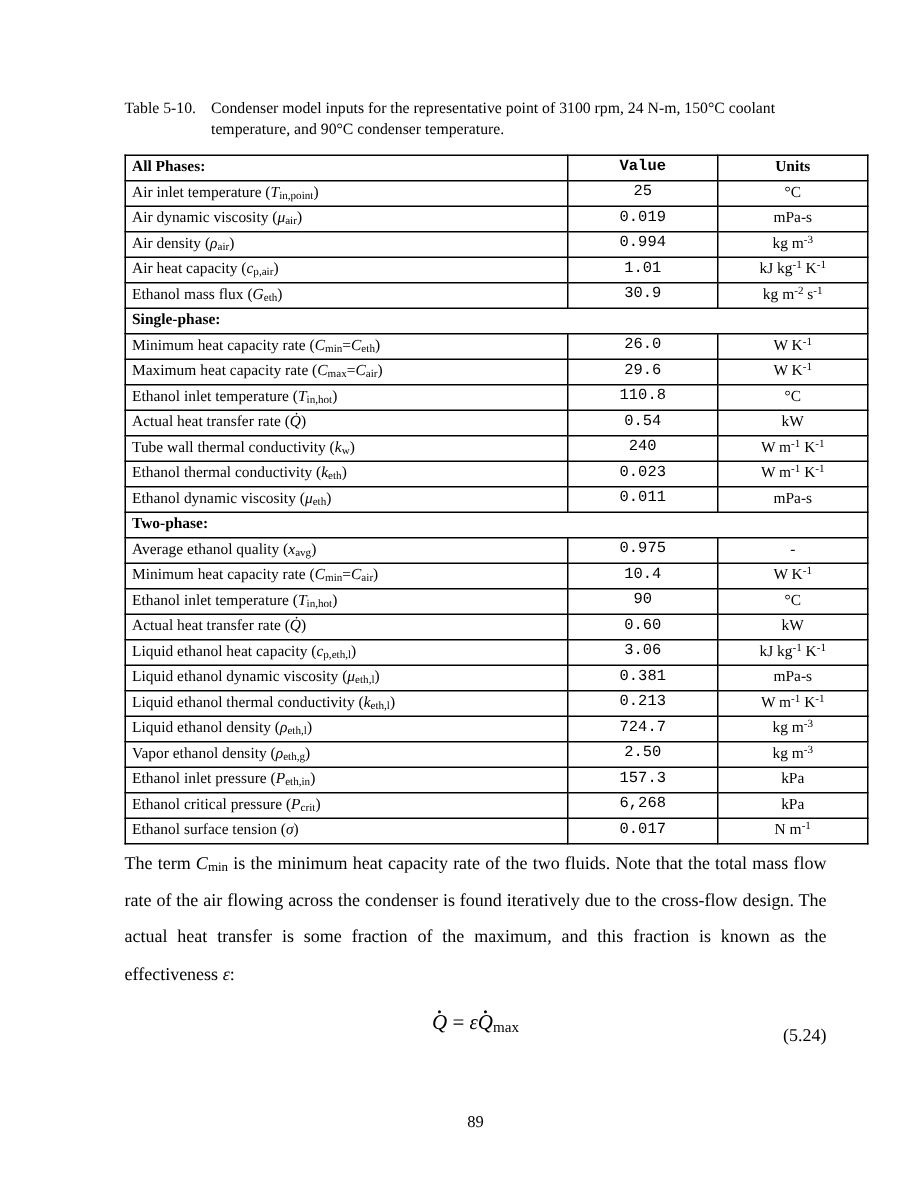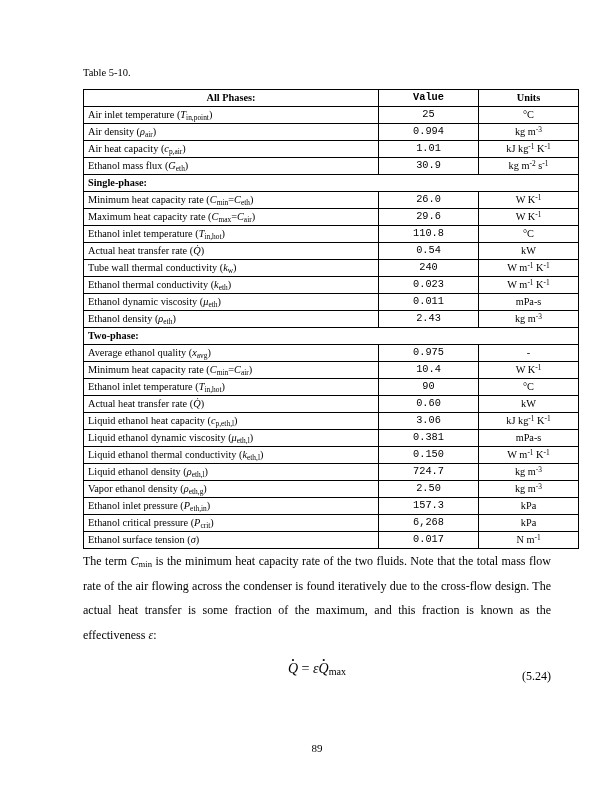--- a/index.html
+++ b/index.html
@@ -57,21 +57,21 @@
     font-weight: bold;
     text-align: center;
   }
   .col-label { width: 286px; text-align: left; }
   .col-value { width: 91px; text-align: center; font-family: Liberation Mono, monospace; }
   .col-units { width: 91px; text-align: center; }
   .section-row td {
     font-weight: bold;
     text-align: left;
   }
-  .hdr-row th:first-child { text-align: center; }
+  .hdr-row th:first-child { text-align: left; }
   sub {
     font-size: 0.72em;
     vertical-align: -0.22em;
     line-height: 0;
   }
   sup {
     font-size: 0.72em;
     vertical-align: 0.42em;
     line-height: 0;
   }
@@ -123,37 +123,43 @@
   }
 </style>
 </head>
 <body>
 
 <div class="page">
   <div class="content">
 
     <div class="caption">
       <span class="cap-label">Table 5-10.</span>
+      <span class="cap-text">Condenser model inputs for the representative point of 3100 rpm, 24 N-m, 150°C coolant temperature, and 90°C condenser temperature.</span>
     </div>
 
     <table class="inputs">
       <thead>
         <tr class="hdr-row">
           <th class="col-label">All Phases:</th>
           <th class="col-value">Value</th>
           <th class="col-units">Units</th>
         </tr>
       </thead>
       <tbody id="table-body">
           <tr>
             <td class="col-label">Air inlet temperature (<i>T</i><sub>in,point</sub>)</td>
             <td class="col-value">25</td>
             <td class="col-units">°C</td>
           </tr>
           <tr>
+            <td class="col-label">Air dynamic viscosity (<i>μ</i><sub>air</sub>)</td>
+            <td class="col-value">0.019</td>
+            <td class="col-units">mPa-s</td>
+          </tr>
+          <tr>
             <td class="col-label">Air density (<i>ρ</i><sub>air</sub>)</td>
             <td class="col-value">0.994</td>
             <td class="col-units">kg m<sup>-3</sup></td>
           </tr>
           <tr>
             <td class="col-label">Air heat capacity (<i>c</i><sub>p,air</sub>)</td>
             <td class="col-value">1.01</td>
             <td class="col-units">kJ kg<sup>-1</sup> K<sup>-1</sup></td>
           </tr>
           <tr>
@@ -192,25 +198,20 @@
           <tr>
             <td class="col-label">Ethanol thermal conductivity (<i>k</i><sub>eth</sub>)</td>
             <td class="col-value">0.023</td>
             <td class="col-units">W m<sup>-1</sup> K<sup>-1</sup></td>
           </tr>
           <tr>
             <td class="col-label">Ethanol dynamic viscosity (<i>μ</i><sub>eth</sub>)</td>
             <td class="col-value">0.011</td>
             <td class="col-units">mPa-s</td>
           </tr>
-          <tr>
-            <td class="col-label">Ethanol density (<i>ρ</i><sub>eth</sub>)</td>
-            <td class="col-value">2.43</td>
-            <td class="col-units">kg m<sup>-3</sup></td>
-          </tr>
           <tr class="section-row">
             <td colspan="3">Two-phase:</td>
           </tr>
           <tr>
             <td class="col-label">Average ethanol quality (<i>x</i><sub>avg</sub>)</td>
             <td class="col-value">0.975</td>
             <td class="col-units">-</td>
           </tr>
           <tr>
             <td class="col-label">Minimum heat capacity rate (<i>C</i><sub>min</sub>=<i>C</i><sub>air</sub>)</td>
@@ -232,21 +233,21 @@
             <td class="col-value">3.06</td>
             <td class="col-units">kJ kg<sup>-1</sup> K<sup>-1</sup></td>
           </tr>
           <tr>
             <td class="col-label">Liquid ethanol dynamic viscosity (<i>μ</i><sub>eth,l</sub>)</td>
             <td class="col-value">0.381</td>
             <td class="col-units">mPa-s</td>
           </tr>
           <tr>
             <td class="col-label">Liquid ethanol thermal conductivity (<i>k</i><sub>eth,l</sub>)</td>
-            <td class="col-value">0.150</td>
+            <td class="col-value">0.213</td>
             <td class="col-units">W m<sup>-1</sup> K<sup>-1</sup></td>
           </tr>
           <tr>
             <td class="col-label">Liquid ethanol density (<i>ρ</i><sub>eth,l</sub>)</td>
             <td class="col-value">724.7</td>
             <td class="col-units">kg m<sup>-3</sup></td>
           </tr>
           <tr>
             <td class="col-label">Vapor ethanol density (<i>ρ</i><sub>eth,g</sub>)</td>
             <td class="col-value">2.50</td>

